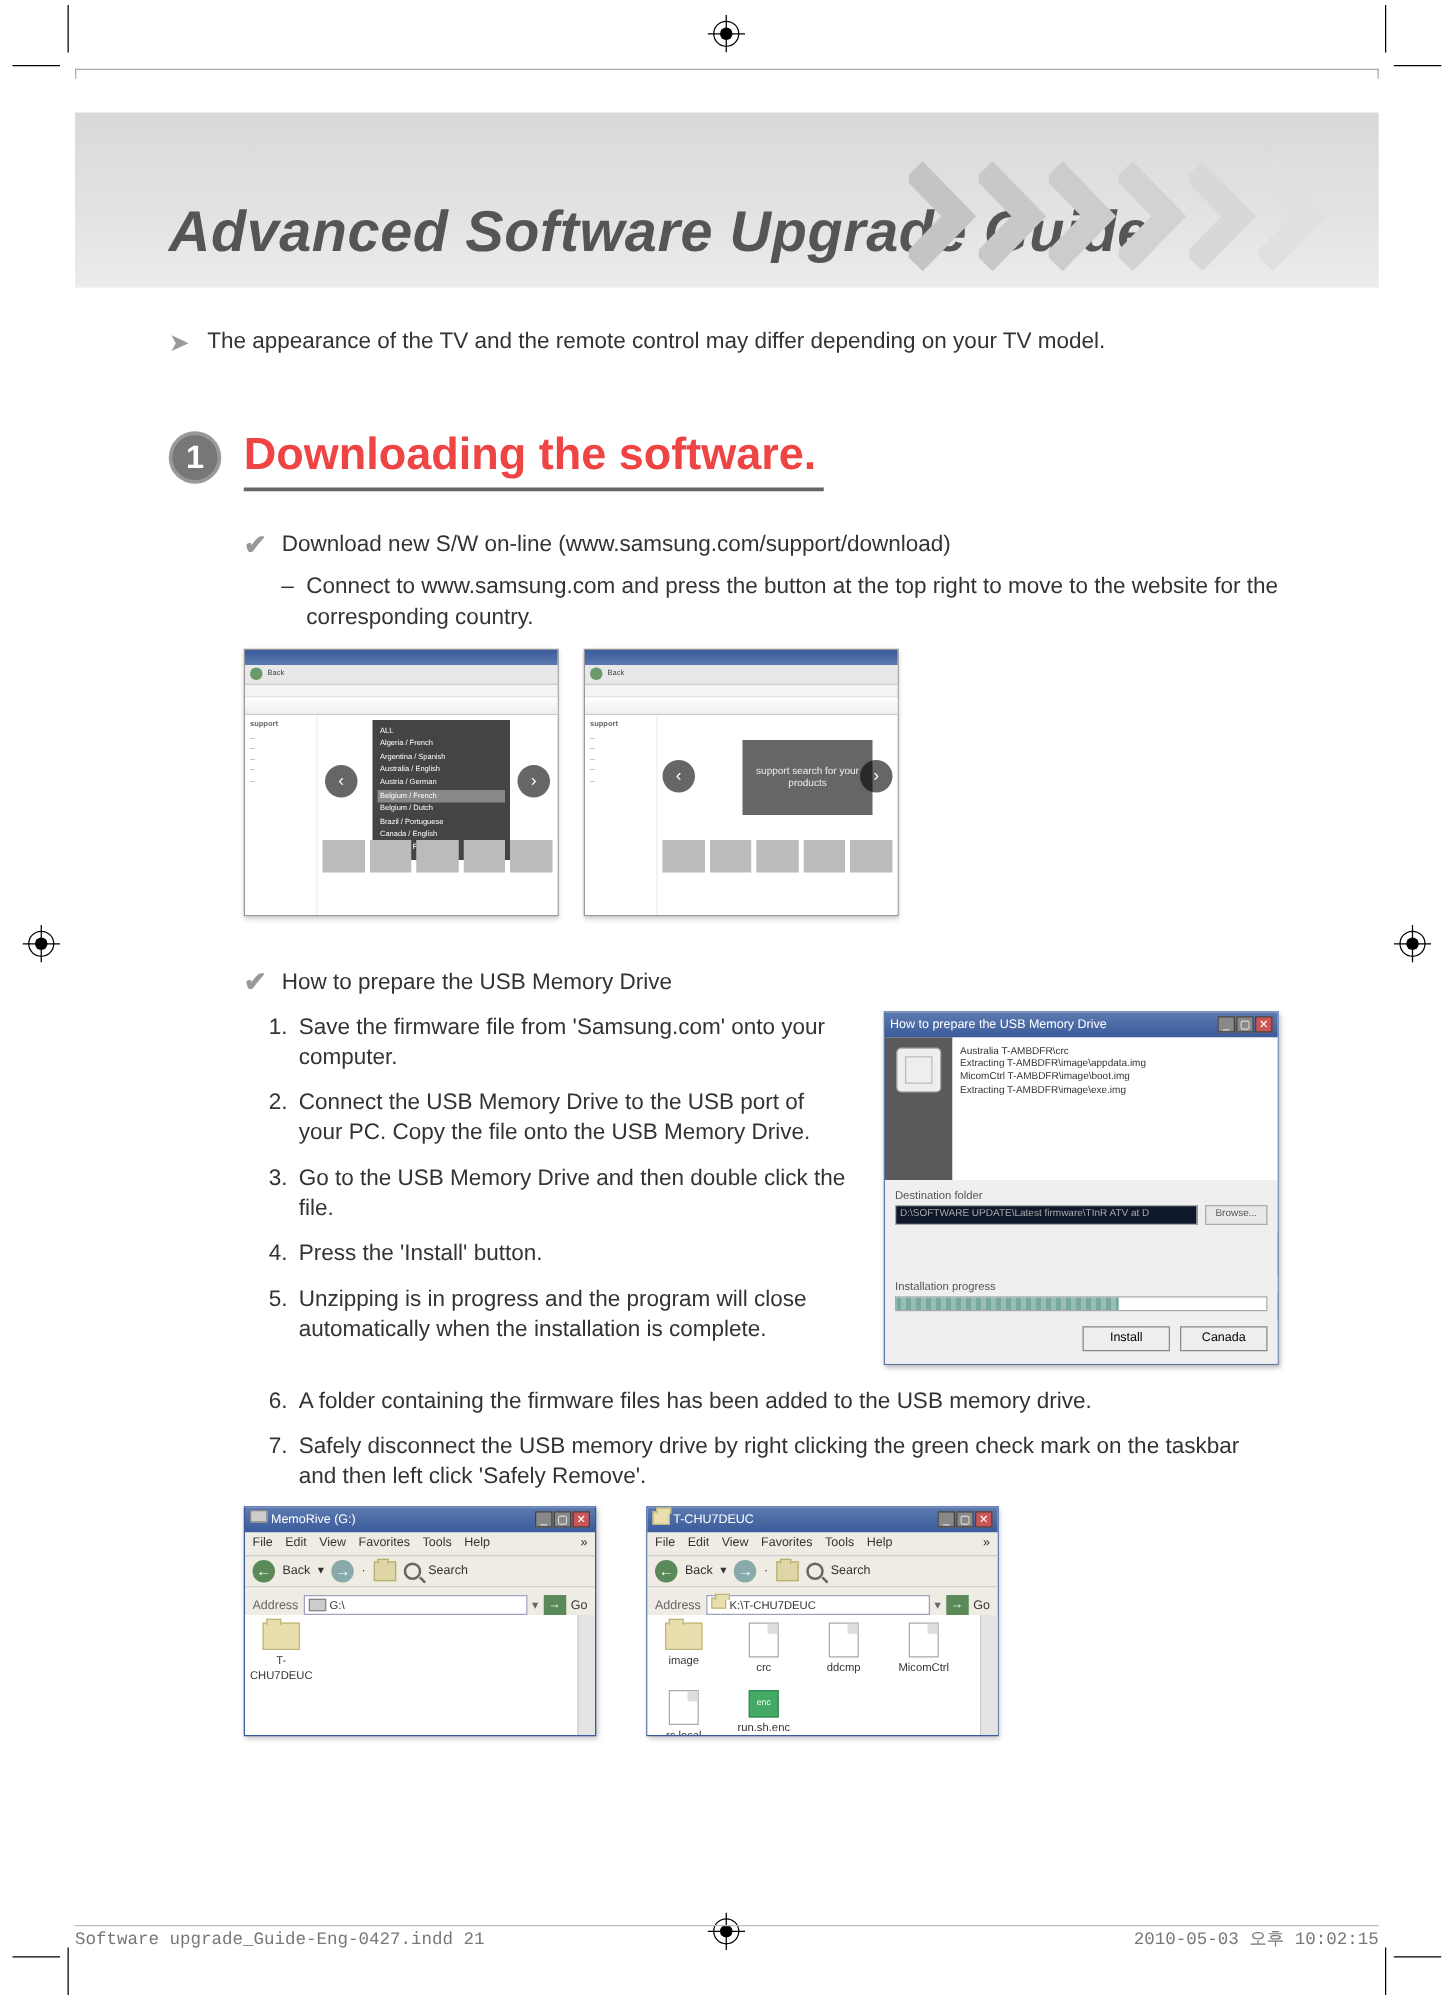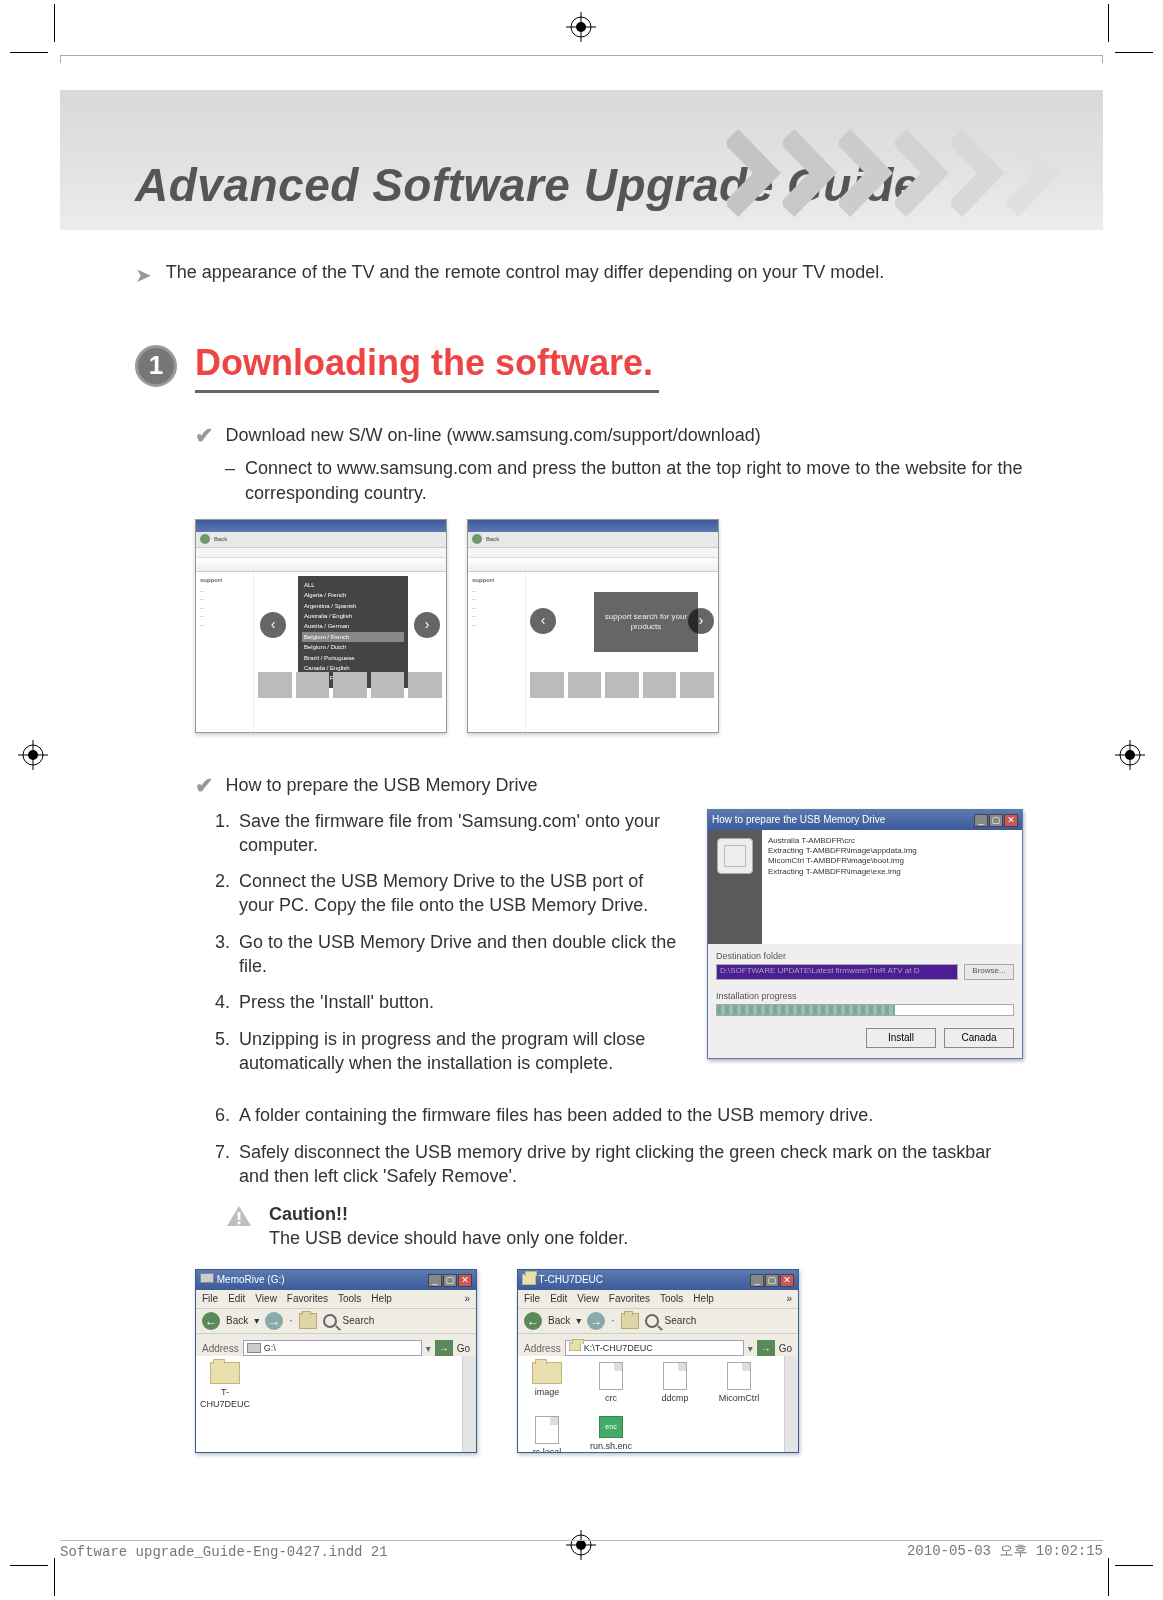--- a/index.html
+++ b/index.html
@@ -85,23 +85,23 @@
   .inst-title { height: 20px; background: linear-gradient(#5c7ab0,#3a5a9a); color: #fff; display: flex; align-items: center; justify-content: space-between; padding: 0 4px; font-size: 10px; }
   .inst-title .winbtns span { display:inline-block; width:14px; height:13px; background:#888; border:1px solid #444; margin-left:1px; text-align:center; line-height:11px; font-size:9px; }
   .inst-body { display: flex; }
   .inst-side { width: 54px; background: #5a5a5a; display:flex; align-items:flex-start; justify-content:center; padding-top:8px; }
   .inst-side .doc-icon { width: 36px; height: 36px; border: 1px solid #aaa; background: #eee; border-radius: 4px; position:relative; }
   .inst-side .doc-icon::after { content:""; position:absolute; inset:6px; border:1px solid #bbb; }
   .inst-main { flex: 1; background: #fff; padding: 6px; height: 114px; }
   .inst-main div { font-size: 8px; color: #333; line-height: 1.3; }
   .inst-dest { padding: 6px 8px; background: #efefef; font-size: 9px; color: #555; }
   .inst-dest .pathrow { display:flex; gap:6px; align-items:center; margin-top:2px; }
-  .inst-dest .pathbox { flex:1; height:16px; background:#4c1d95; border:1px solid #aaa; color:#aaa; font-size:8px; padding:1px 3px; overflow:hidden; white-space:nowrap; }
+  .inst-dest .pathbox { flex:1; height:16px; background:#0f172a; border:1px solid #aaa; color:#aaa; font-size:8px; padding:1px 3px; overflow:hidden; white-space:nowrap; }
   .inst-dest .browse { width:50px; height:16px; border:1px solid #aaa; background:#e8e8e8; font-size:8px; display:flex; align-items:center; justify-content:center; }
-  .inst-prog-lbl { padding: 4px 8px 0 8px; font-size: 9px; color:#555; background:#efefef; }
+  .inst-prog-lbl { padding: 4px 8px 0 8px; font-size: 9px; color:#555; background:#efefef;margin-top:33px; }
   .inst-prog { margin: 2px 8px 6px 8px; height: 12px; background: #fff; border:1px solid #aaa; }
   .inst-prog .bar { height:100%; width:60%; background: repeating-linear-gradient(90deg,#7a9,#7a9 4px,#9bb 4px,#9bb 8px); }
   .inst-btns { display:flex; justify-content:flex-end; gap:8px; padding: 6px 8px 10px 8px; background:#efefef; }
   .inst-btns button { width:70px; height:20px; font-size:10px; border:1px solid #888; background:#eee; }
 
   .caution-row { display: flex; gap: 16px; margin: 14px 0 18px 30px; }
   .caution-icon { width: 28px; height: 24px; margin-top: 2px; }
   .caution-text b { display: block; }
 
   
@@ -362,33 +362,20 @@
               </div>
             </div>
           </div>
         </div>
 
         <ol class="steps" start="6" style="margin-top:16px;">
           <li>A folder containing the firmware files has been added to the USB memory drive.</li>
           <li>Safely disconnect the USB memory drive by right clicking the green check mark on the taskbar and then left click 'Safely Remove'.</li>
         </ol>
 
-        <div class="caution-row">
-          <div class="caution-icon">
-            <svg viewBox="0 0 28 24">
-                <path d="M14 2 L26 22 L2 22 Z" fill="#bdbdbd"></path>
-                <rect x="12.6" y="8" width="2.8" height="8" fill="#fff"></rect>
-                <rect x="12.6" y="17.5" width="2.8" height="2.8" fill="#fff"></rect>
-              </svg>
-          </div>
-          <div class="caution-text">
-            <b>Caution!!</b>
-            <span>The USB device should have only one folder.</span>
-          </div>
-        </div>
 
         <div class="explorers">
 
           <div class="explorer">
             <div class="ex-title">
               <span><span class="drive-icon"></span> <span>MemoRive (G:)</span></span>
               <span class="winbtns"><span>_</span><span>▢</span><span style="background:#c55;">✕</span></span>
             </div>
             <div class="ex-menu">
               <span>File</span>

